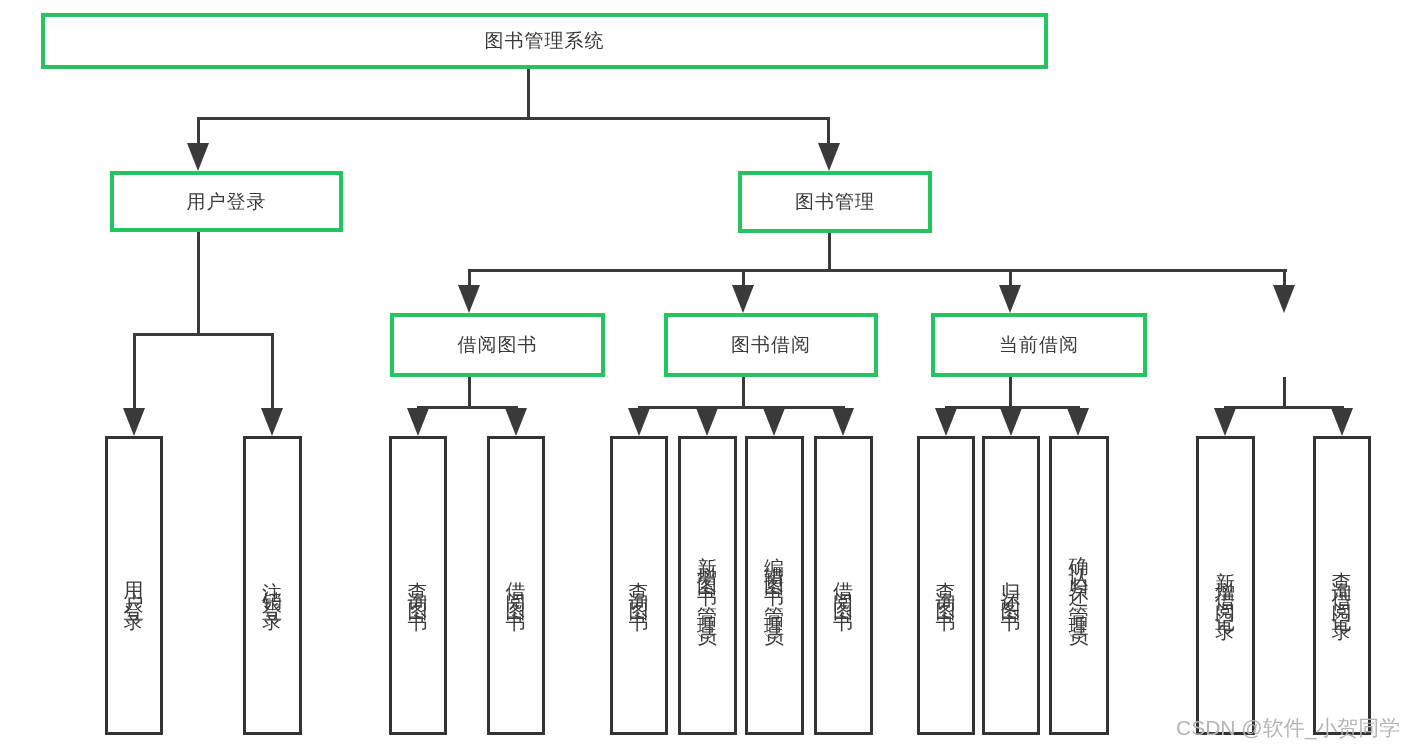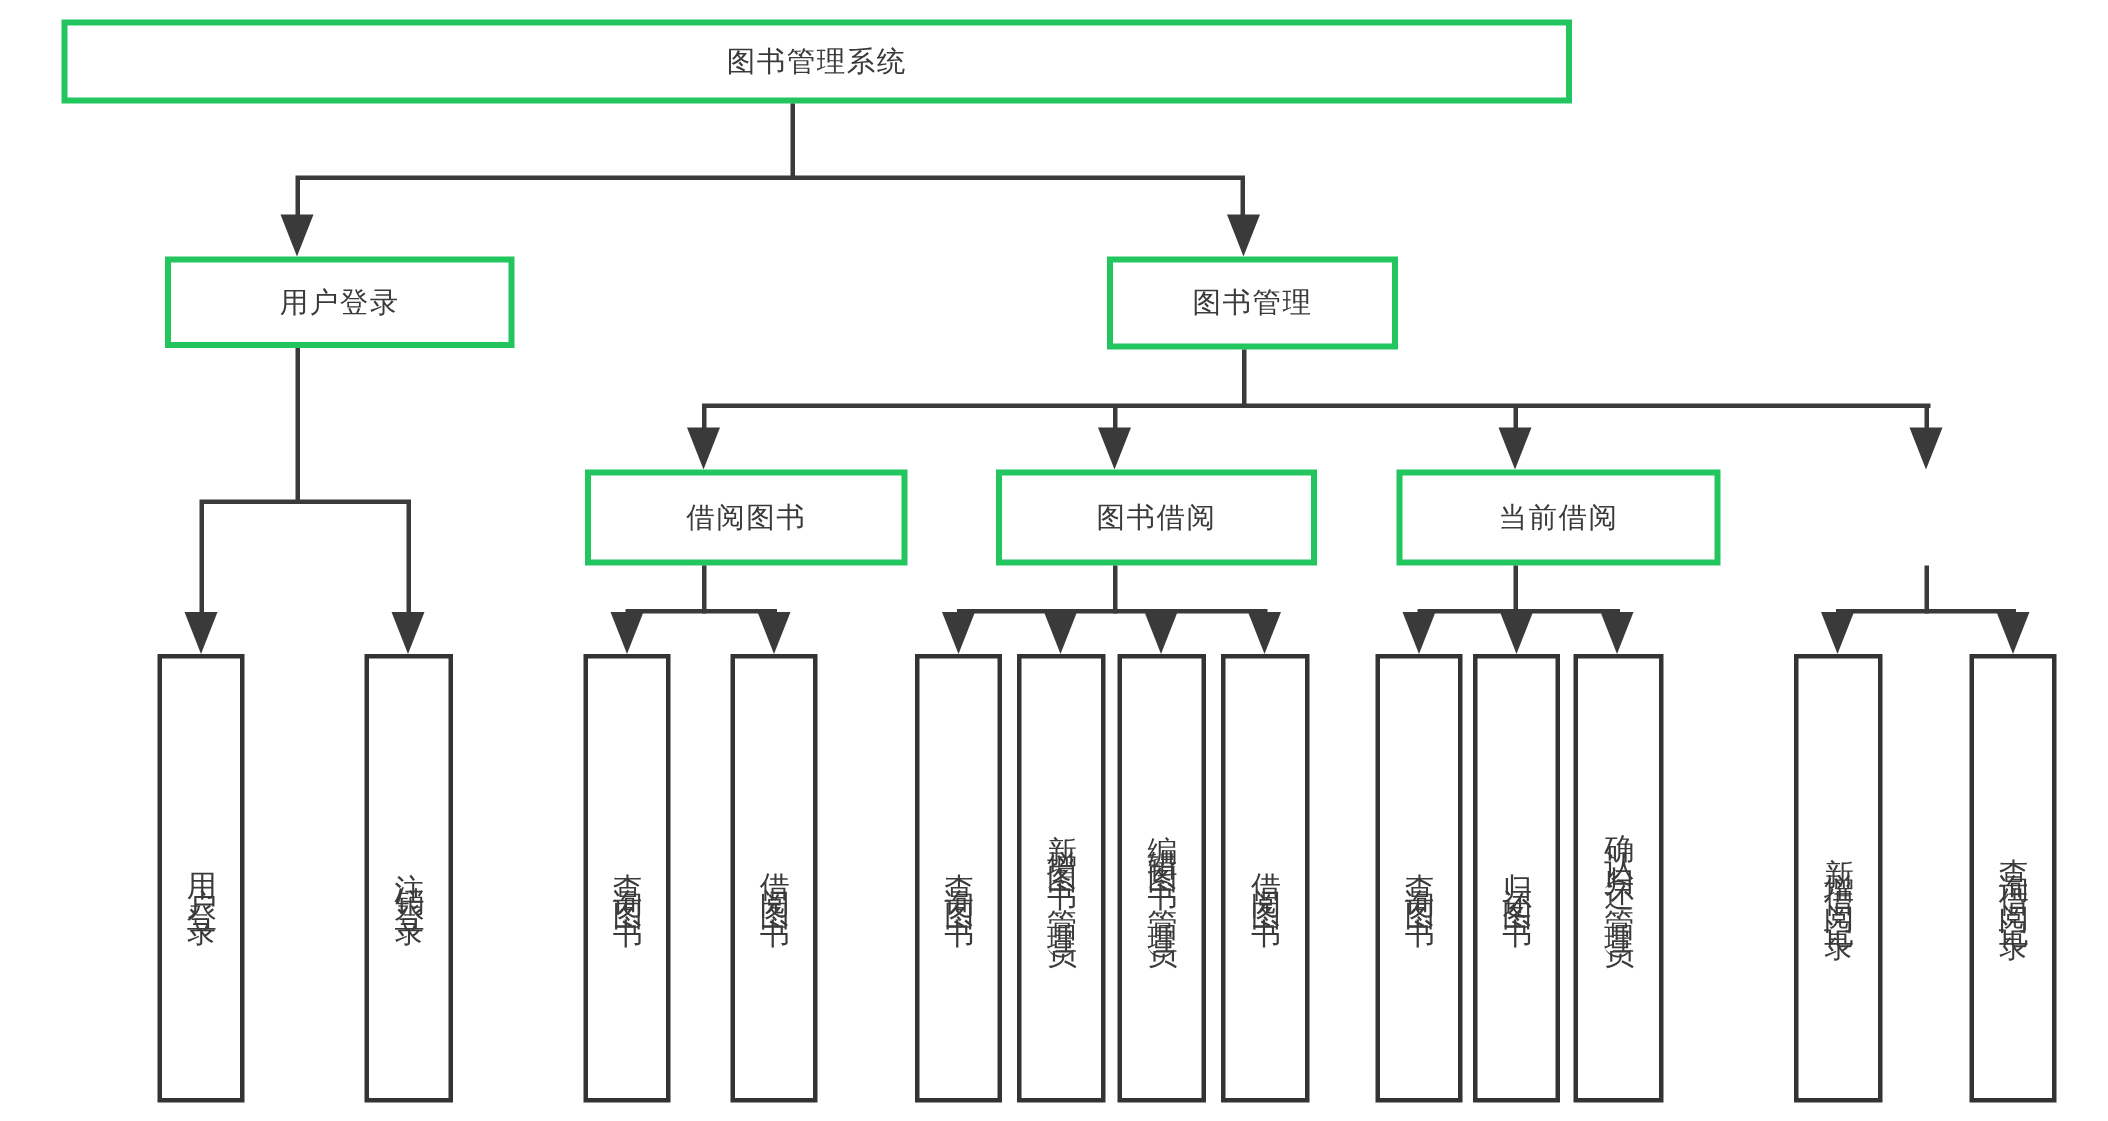--- a/index.html
+++ b/index.html
@@ -142,14 +142,15 @@
     <span class="vlbl">确认归还（管理员）</span>
   </div>
 
   <div class="vbox" style="left:1196px;width:59px">
     <span class="vlbl">新增借阅记录</span>
   </div>
   <div class="vbox" style="left:1313px;width:58px">
     <span class="vlbl">查询借阅记录</span>
   </div>
 
+  <div class="watermark">CSDN @软件_小贺同学</div>
 
 </div>
 
 </body></html>

